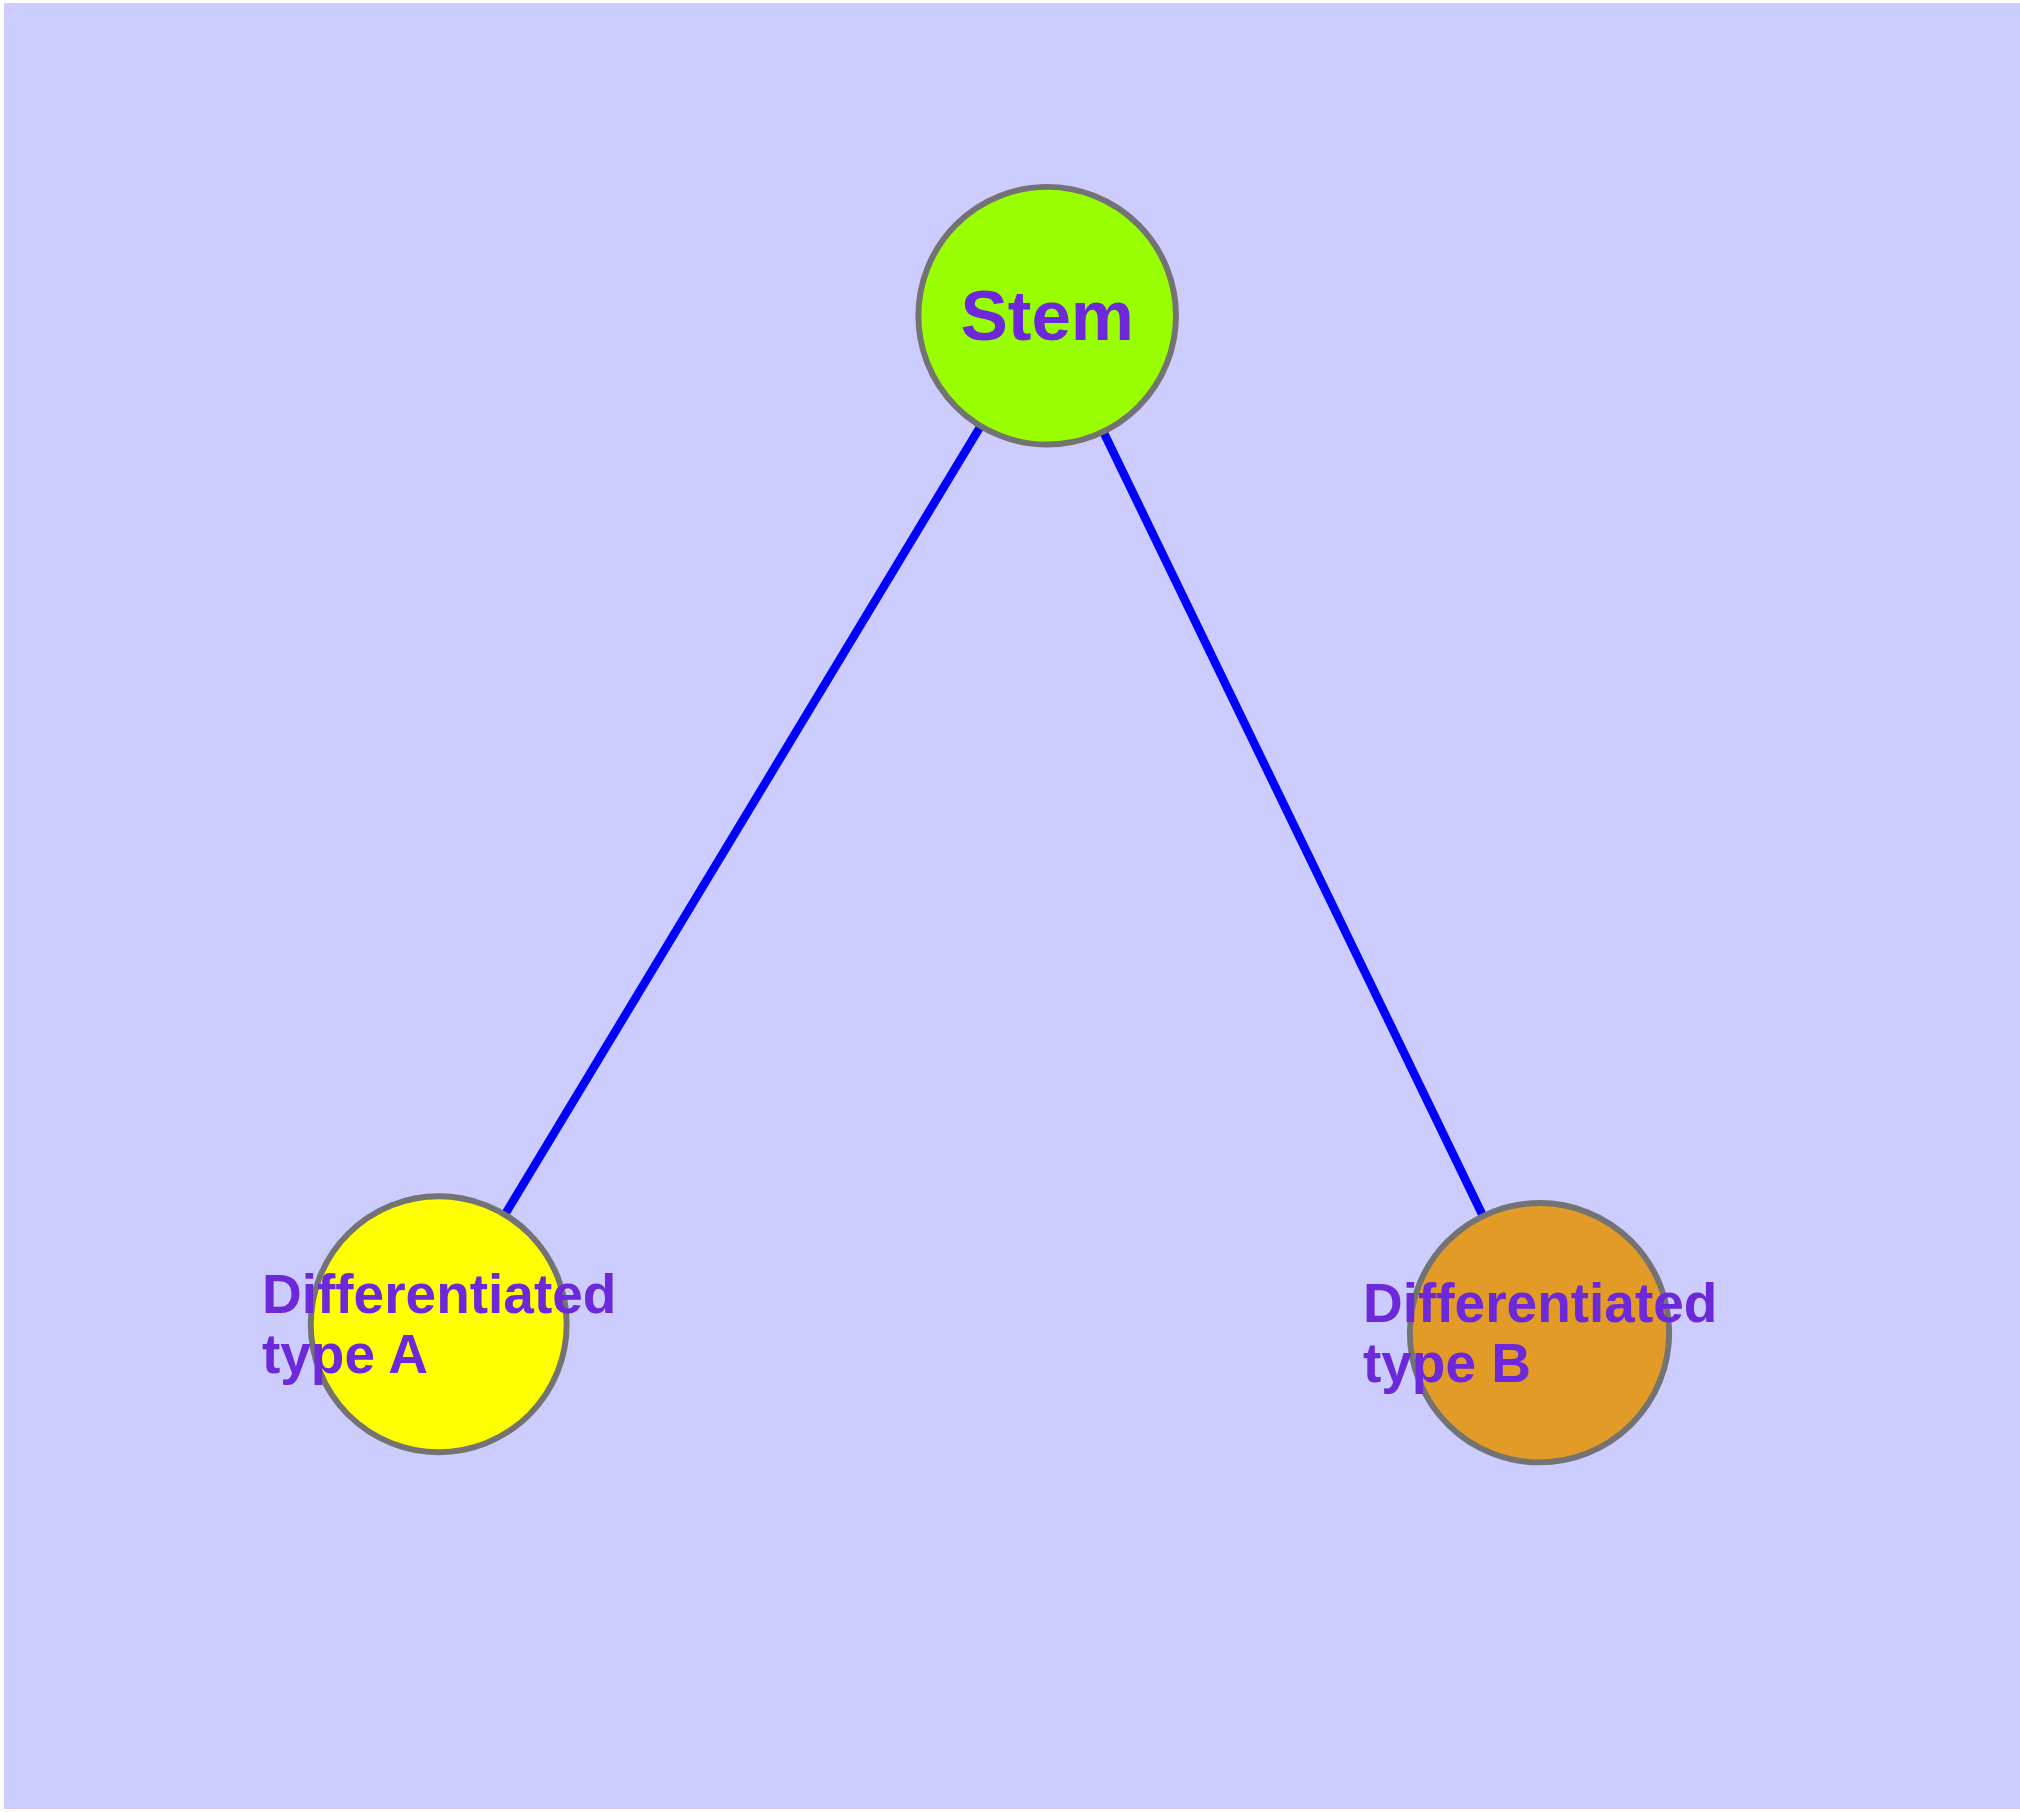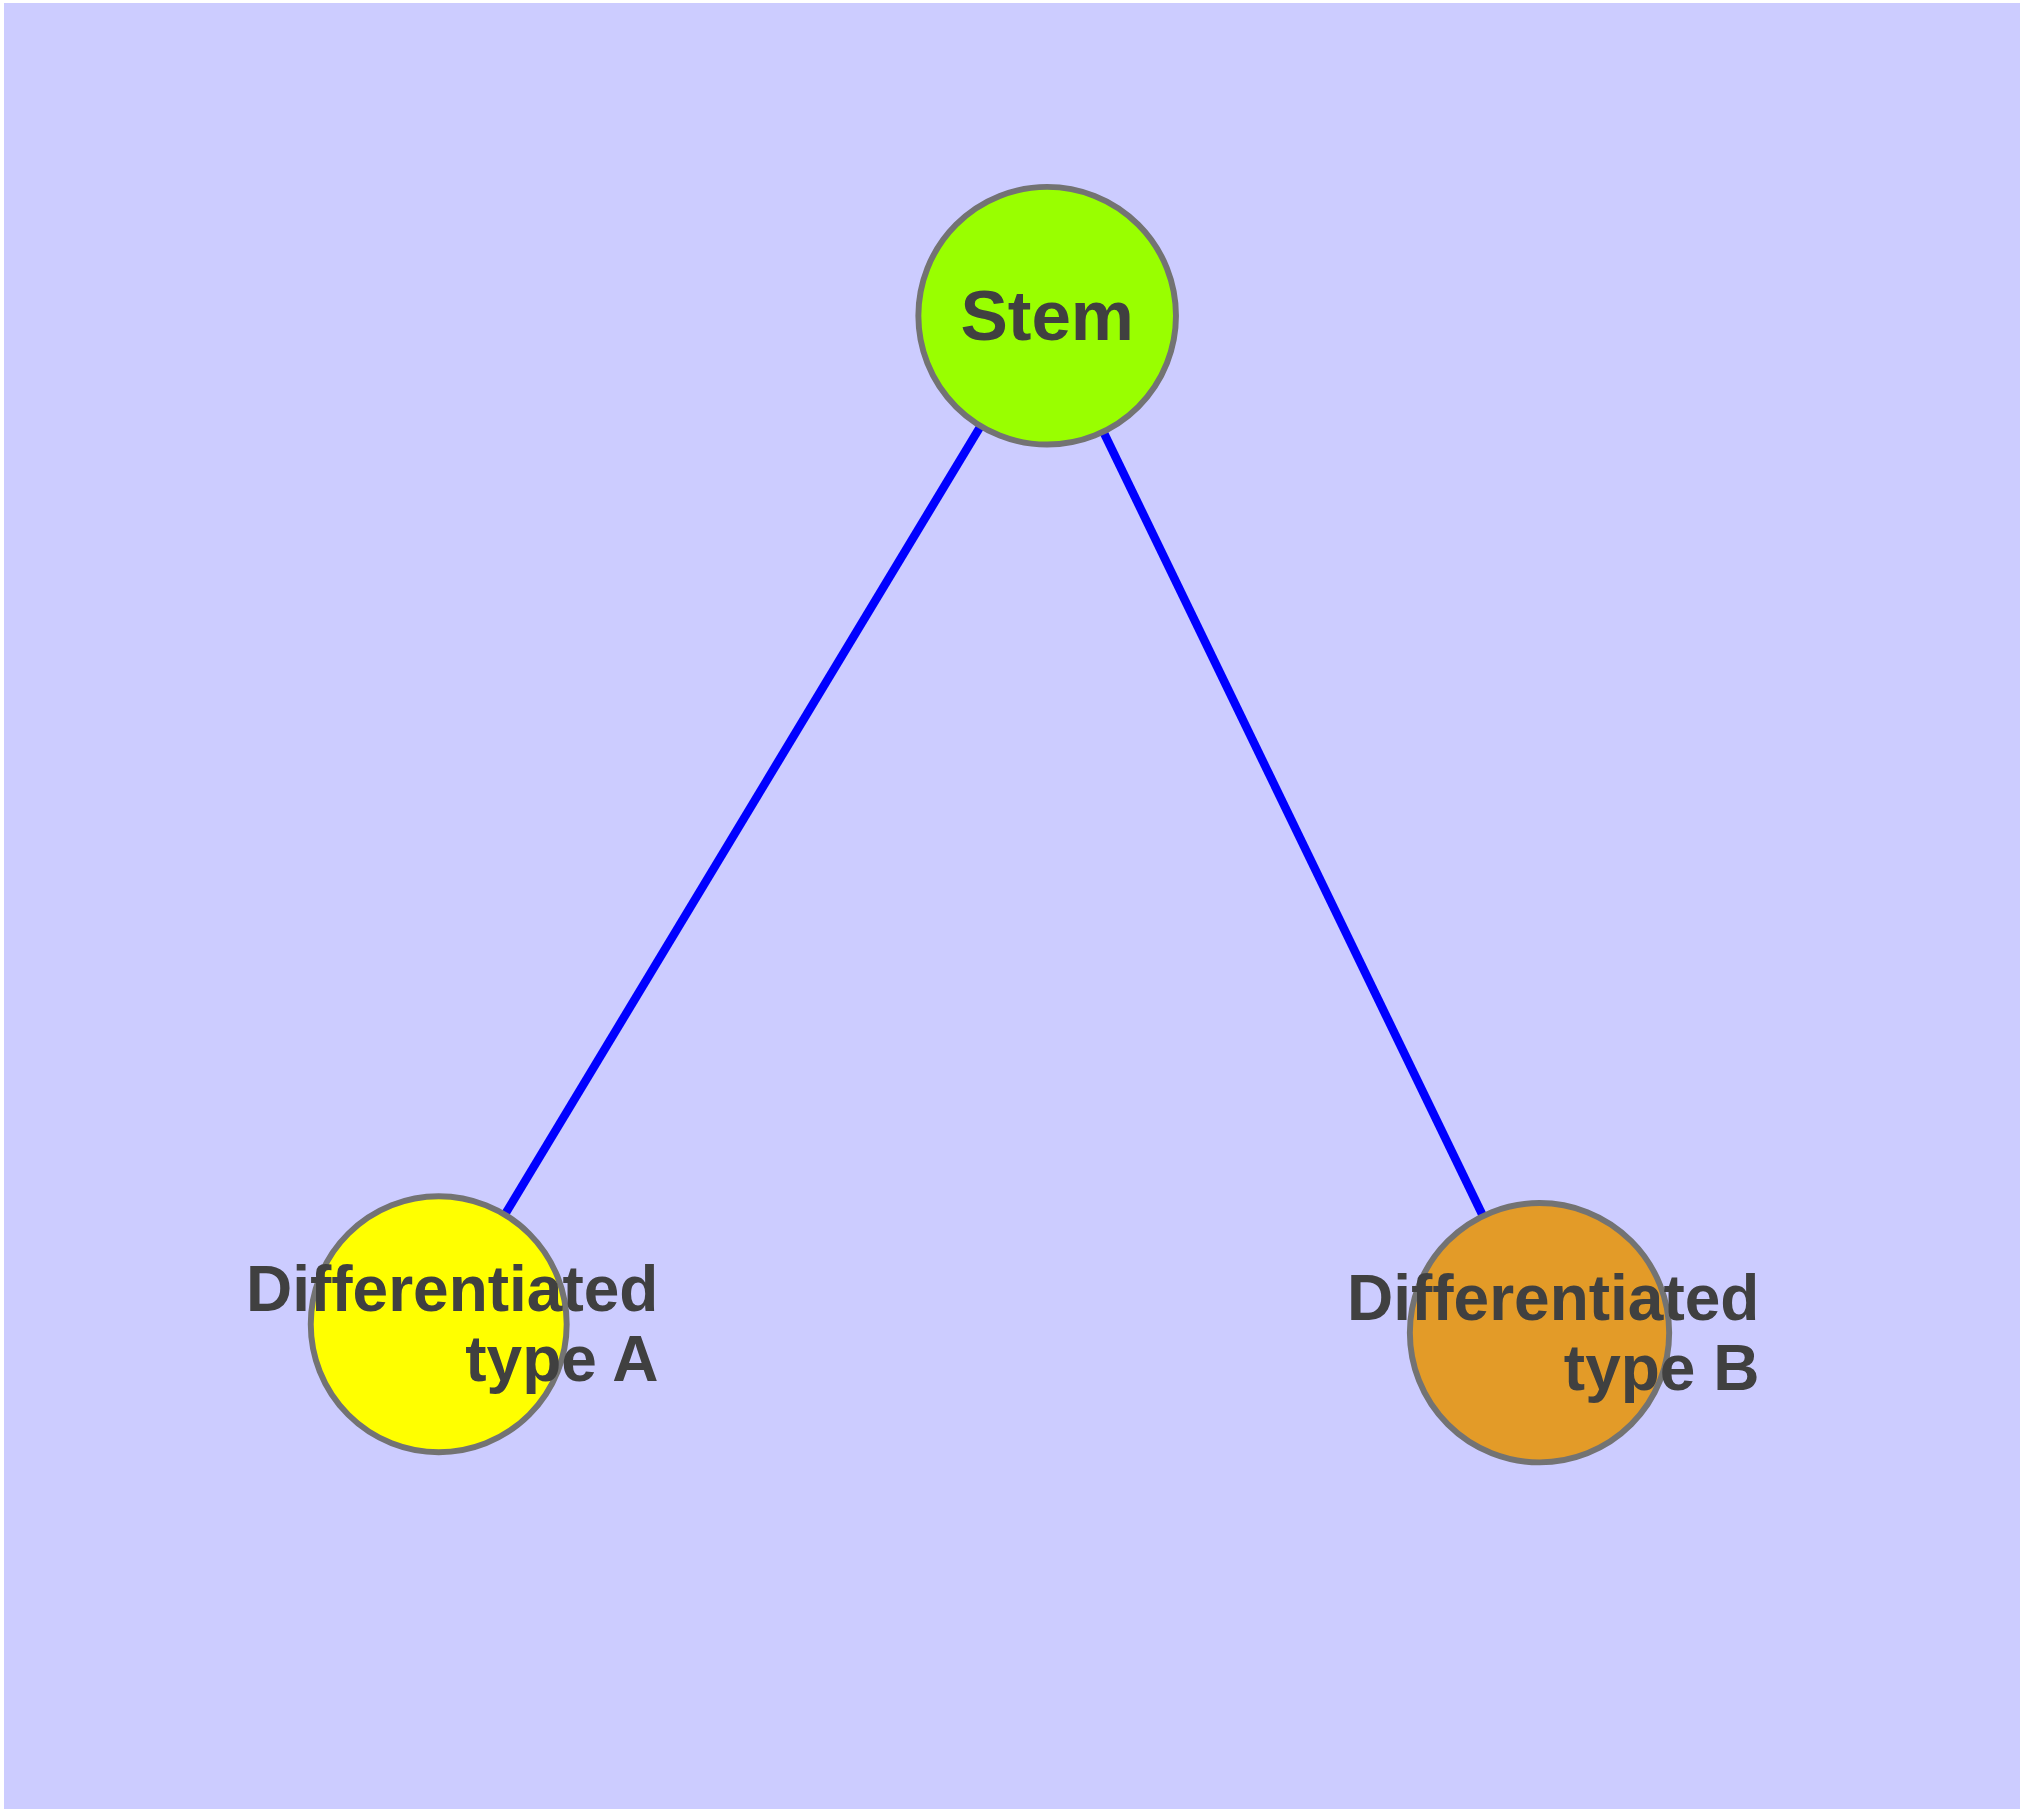--- a/index.html
+++ b/index.html
@@ -26,35 +26,34 @@
   #graph-svg {
     position: absolute;
     left: 0;
     top: 0;
     width: 2016px;
     height: 1806px;
     display: block;
   }
   .node-label {
     position: absolute;
-    text-align: right;
+    text-align: left;
     font-family: "Liberation Sans", sans-serif;
     font-weight: bold;
-    color: #404040;
+    color: #6d28d9;
     line-height: 1.08;
     white-space: pre;
     pointer-events: none;
     transform: translate(-50%, -50%);
   }
   .label-stem {
     font-size: 71px;
   }
   .label-diff {
-    font-size: 64px;
-    margin-left: 13px;
+    font-size: 55px;
   }
 </style>
 </head>
 <body>
 
 <div id="canvas">
   <svg id="graph-svg" viewBox="0 0 2379 2131" preserveAspectRatio="none">
     <g id="edge-layer">
         <line x1="1153.508439455788" y1="497.433087810045" x2="589.9749501405839" y2="1431.4231327753553" stroke="#0000ff" stroke-width="10" stroke-linecap="butt"></line>
         <line x1="1296.366485434406" y1="504.00823153405713" x2="1746.1977379960313" y2="1433.091713589049" stroke="#0000ff" stroke-width="10" stroke-linecap="butt"></line>

